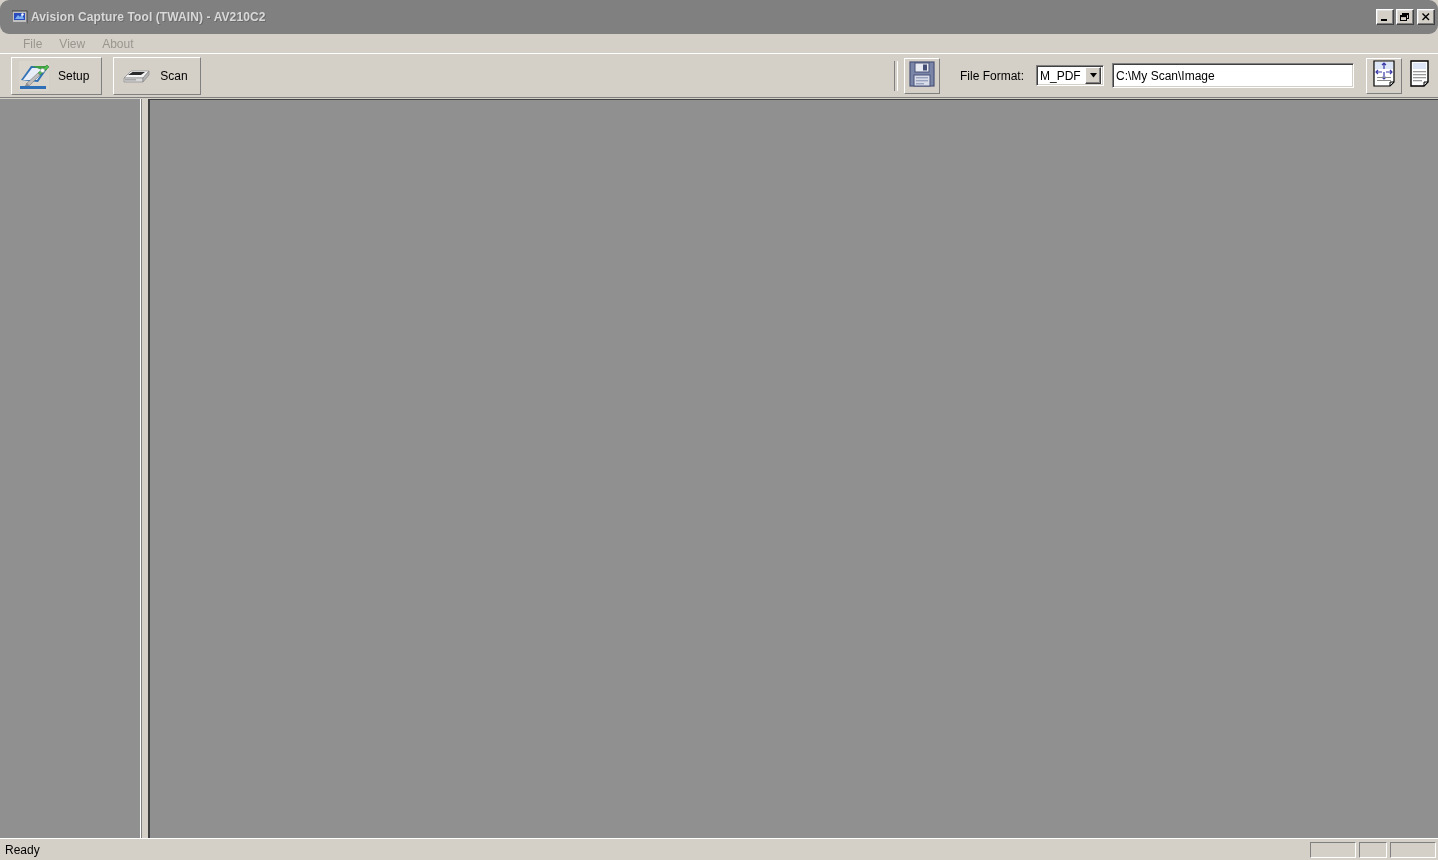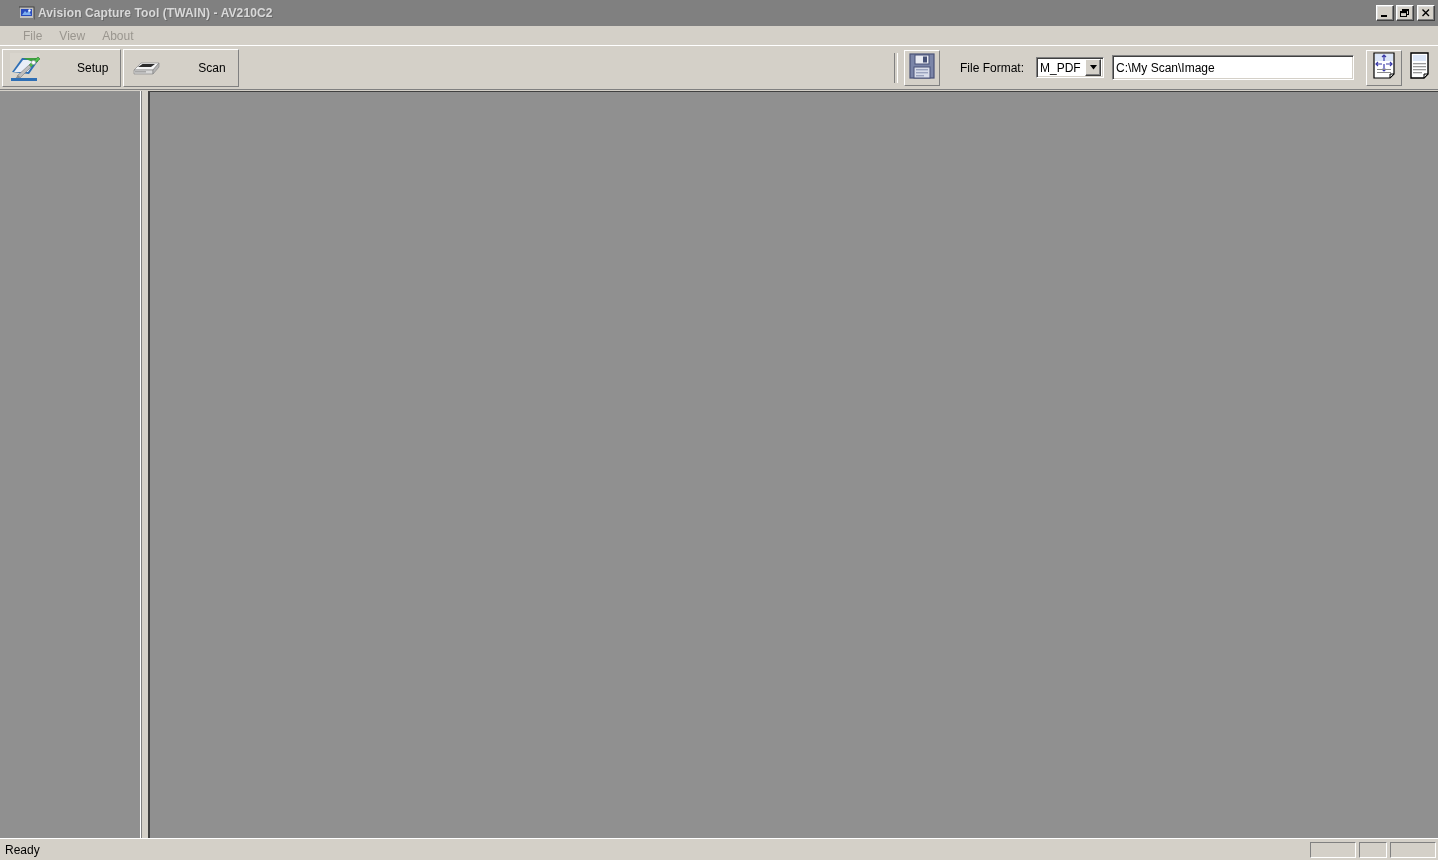--- a/index.html
+++ b/index.html
@@ -22,27 +22,28 @@
     position: relative;
     width: 1438px;
     height: 860px;
     background: #d4d0c8;
     display: flex;
     flex-direction: column;
   }
 
   
   .titlebar {
-    height: 26px;
+    height: 34px;
     background: #808080;
     display: flex;
     align-items: center;
-    padding: 0 1px 0 19px;
-    flex: 0 0 auto;
-    position: relative;
+    padding: 0 1px 0 12px;
+    flex: 0 0 auto;
+    position: relative;
+    border-radius: 9px;
   }
   .titlebar-icon {
     width: 16px;
     height: 16px;
     position: relative;
     flex: 0 0 auto;
     margin-right: 3px;
   }
   .titlebar-text {
     color: #d8d8d8;
@@ -112,25 +113,24 @@
     left: 0; right: 0; bottom: -2px;
     height: 1px;
     background: #ffffff;
   }
 
   .tb-btn {
     height: 38px;
     display: flex;
     align-items: center;
     padding: 0 12px 0 6px;
-    margin-left: 2px;
-    background: #d4d0c8;
-    box-sizing: border-box;
-    position: relative;
-    gap: 28px;
+    margin-left: 11px;
+    background: #d4d0c8;
+    box-sizing: border-box;
+    position: relative;
   }
   .tb-btn.raised {
     border-top: 1px solid #ffffff;
     border-left: 1px solid #ffffff;
     border-right: 1px solid #808080;
     border-bottom: 1px solid #808080;
   }
   .tb-btn .lbl {
     font-size: 12px;
     color: #000;

